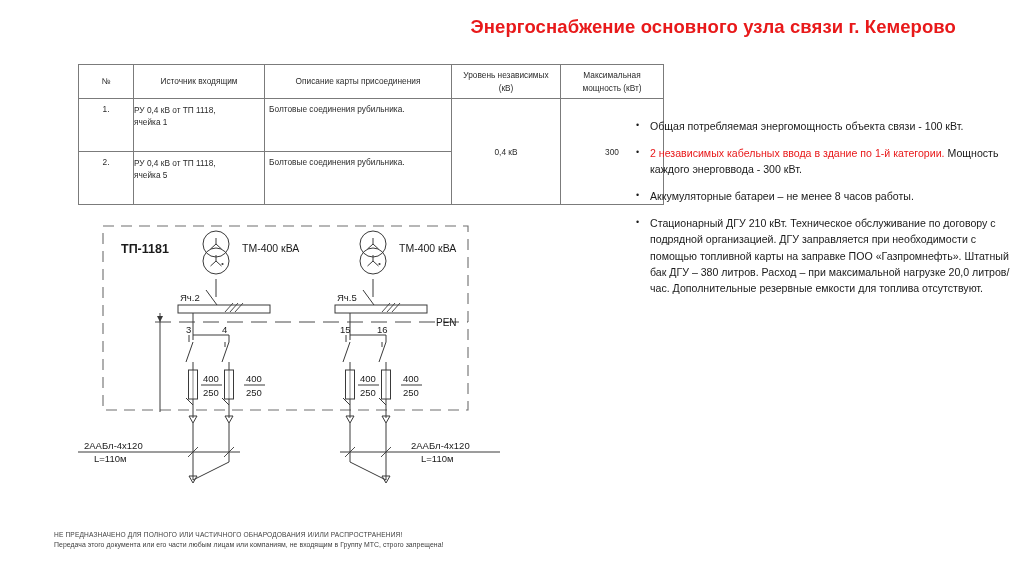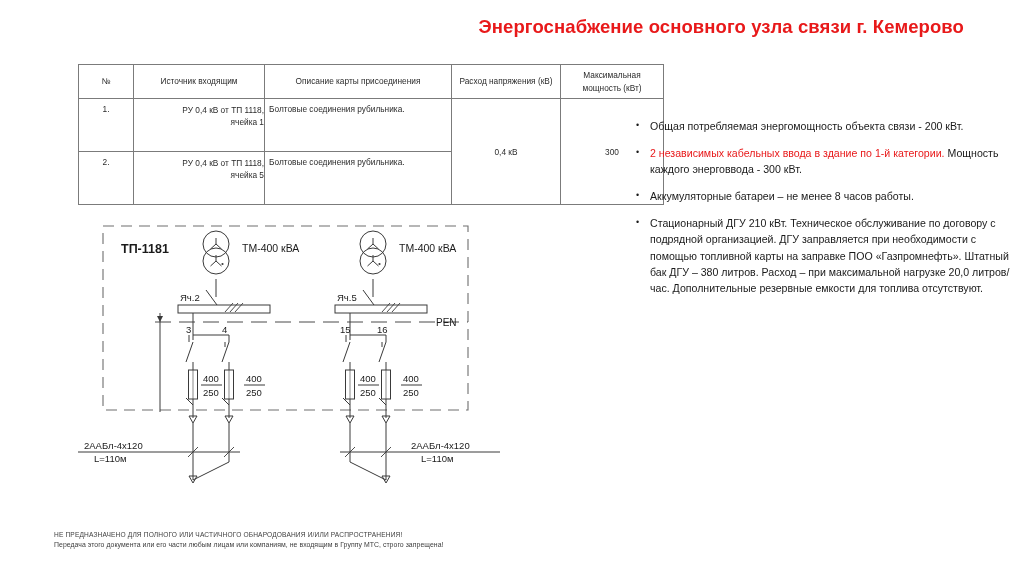--- a/index.html
+++ b/index.html
@@ -12,21 +12,21 @@
     height: 574px;
     position: relative;
     font-family: "Liberation Sans", sans-serif;
     color: #231f20;
     overflow: hidden;
   }
 
   
   #slide-title {
     position: absolute;
-    left: 8px;
+    left: 0;
     top: 16px;
     width: 956px;
     text-align: right;
     font-size: 18.5px;
     font-weight: bold;
     color: #e8191a;
     letter-spacing: 0.1px;
     white-space: nowrap;
   }
 
@@ -52,21 +52,21 @@
     text-align: center;
     vertical-align: middle;
     line-height: 1.45;
     padding: 0 3px;
   }
   #spec-table td.cell-num {
     text-align: center;
     padding-top: 5px;
   }
   #spec-table td.cell-src {
-    text-align: right;
+    text-align: left;
     padding-top: 5px;
     line-height: 1.5;
   }
   #spec-table td.cell-desc {
     text-align: left;
     padding: 5px 16px 0 4px;
   }
   #spec-table td.cell-merged {
     text-align: center;
     vertical-align: middle;
@@ -129,21 +129,21 @@
 <body>
 
 <div id="slide-title">Энергоснабжение основного узла связи г. Кемерово</div>
 
 <table id="spec-table">
   <thead>
     <tr>
       <th style="width:48px">№</th>
       <th style="width:124px">Источник входящим</th>
       <th style="width:180px">Описание карты присоединения</th>
-      <th style="width:102px">Расход напряжения (кВ)</th>
+      <th style="width:102px">Уровень независимых (кВ)</th>
       <th style="width:96px">Максимальная мощность (кВт)</th>
     </tr>
   </thead>
   <tbody>
     <tr class="row-body">
       <td class="cell-num">1.</td>
       <td class="cell-src">
         <span>РУ 0,4 кВ от ТП 1118,</span><br>
         <span>ячейка 1</span>
       </td>
@@ -158,21 +158,21 @@
         <span>ячейка 5</span>
       </td>
       <td class="cell-desc">Болтовые соединения рубильника.</td>
     </tr>
   </tbody>
 </table>
 
 <div id="bullet-list">
   <div class="bullet-row">
     <div class="bullet-dot">•</div>
-    <div class="bullet-text"><span>Общая потребляемая энергомощность объекта связи - 200 кВт.</span></div>
+    <div class="bullet-text"><span>Общая потребляемая энергомощность объекта связи - 100 кВт.</span></div>
   </div>
   <div class="bullet-row">
     <div class="bullet-dot">•</div>
     <div class="bullet-text"><span class="hl">2  независимых кабельных ввода в здание по 1-й категории.</span><span> Мощность каждого энерговвода - 300 кВт.</span></div>
   </div>
   <div class="bullet-row">
     <div class="bullet-dot">•</div>
     <div class="bullet-text"><span>Аккумуляторные батареи – не менее 8 часов работы.</span></div>
   </div>
   <div class="bullet-row">

